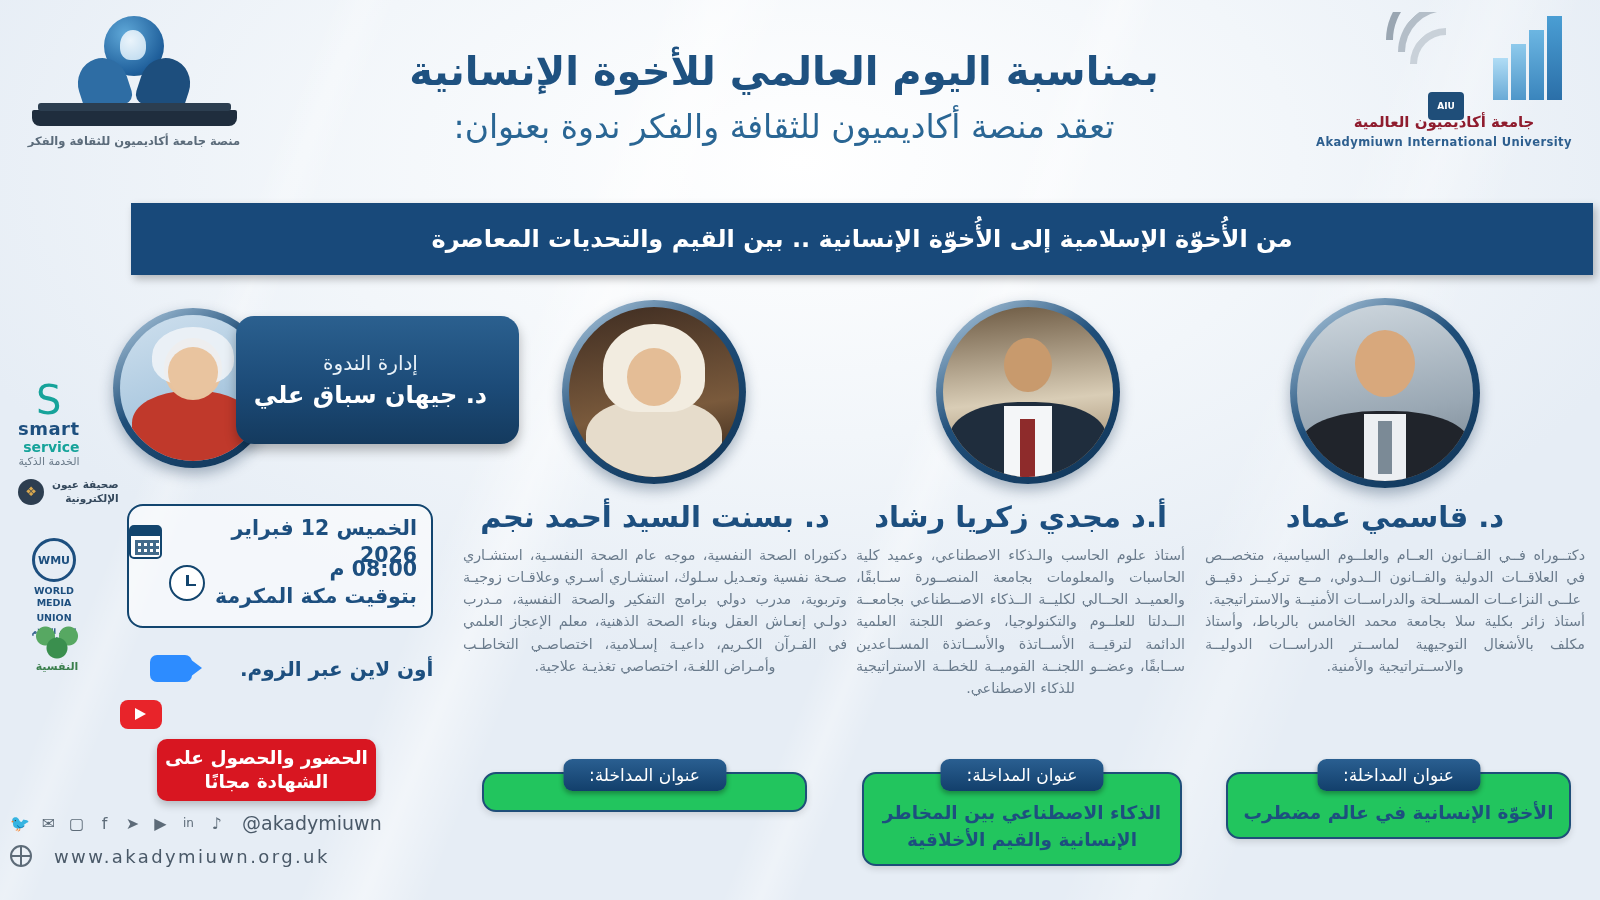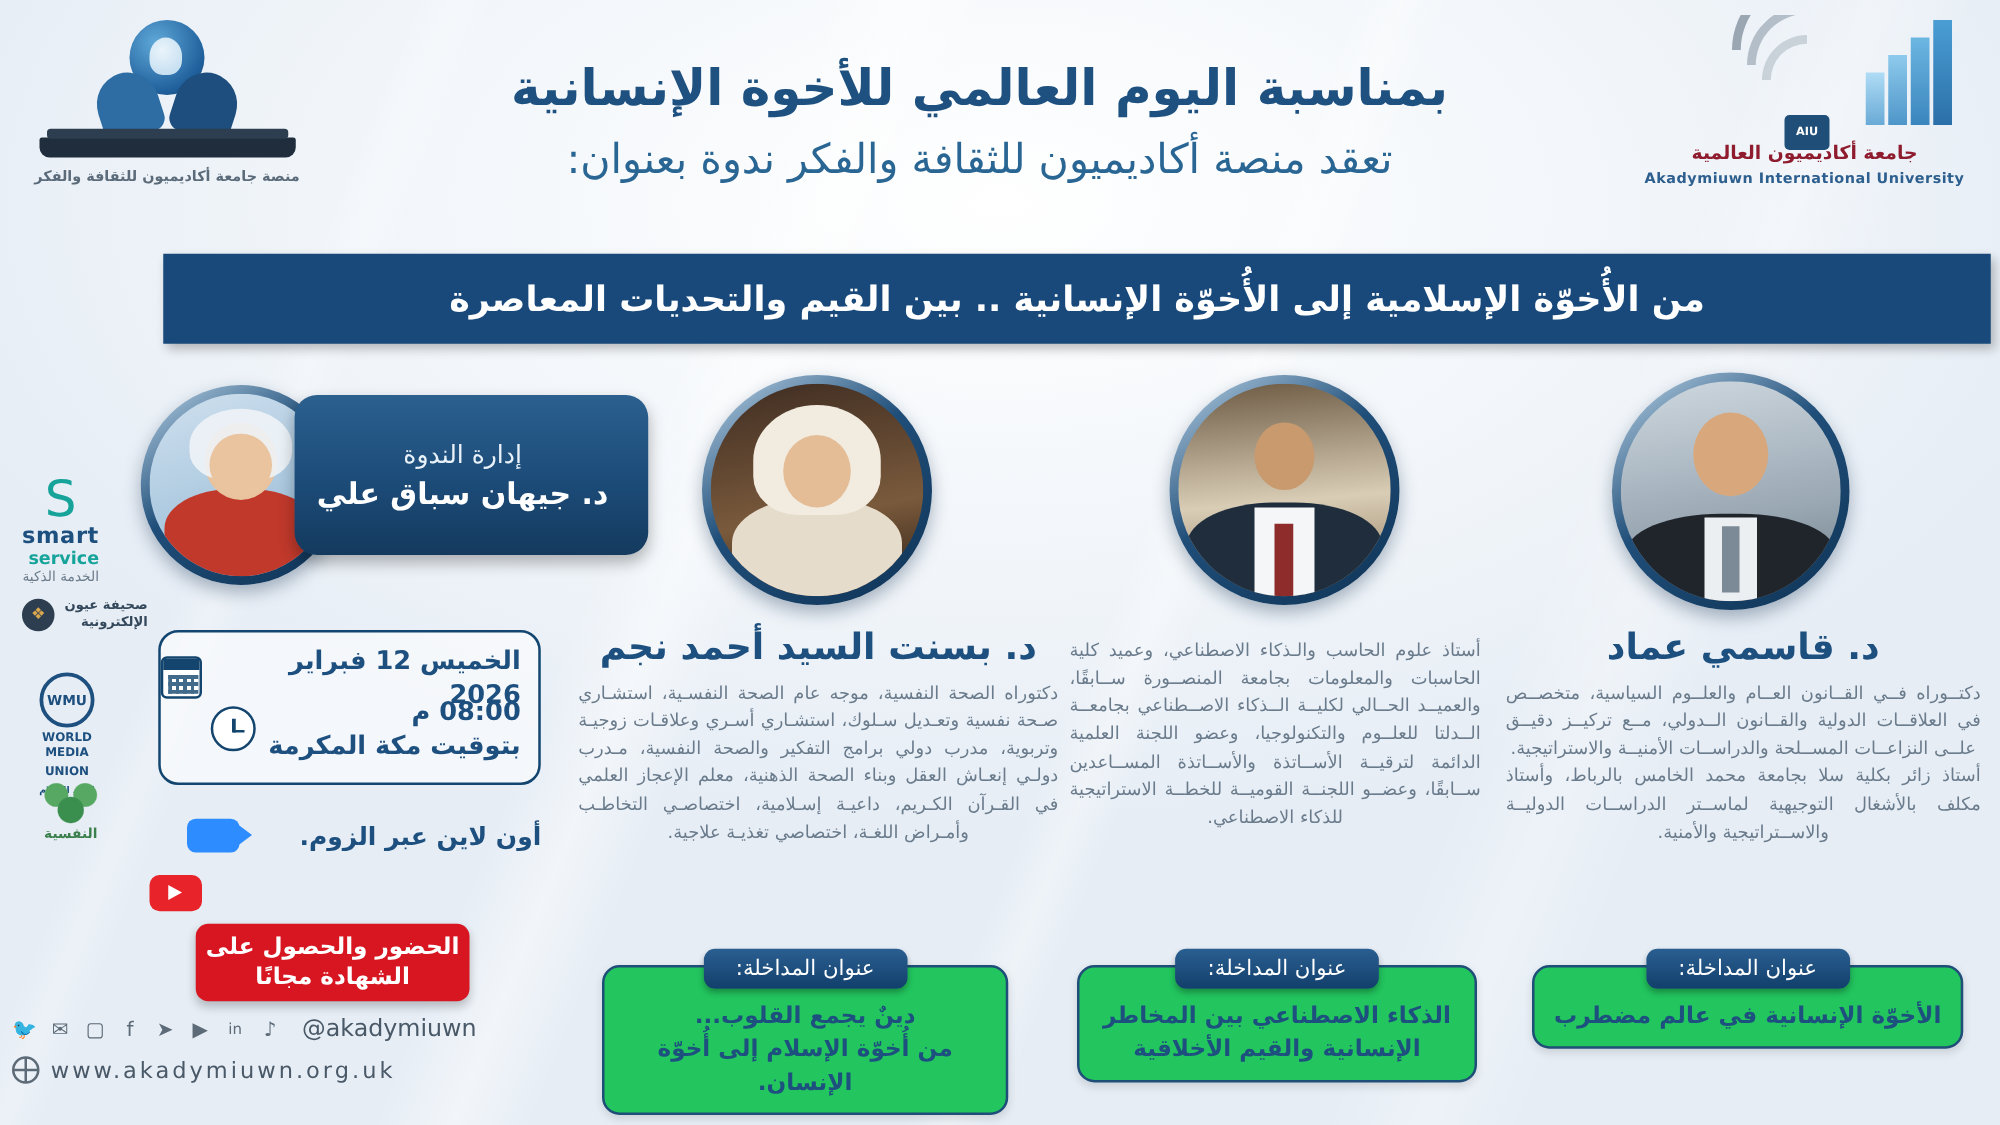--- a/index.html
+++ b/index.html
@@ -40,21 +40,21 @@
   }
 
   .title-banner {
     position: absolute; left: 131px; top: 203px;
     width: 1462px; height: 72px;
     background: #18497a;
     box-shadow: 3px 4px 8px rgba(0,0,0,.25);
     display: flex; align-items: center; justify-content: center;
   }
   .title-banner span {
-    color: #ffffff; font-size: 28px; font-weight: bold;
+    color: #ffffff; font-size: 24px; font-weight: bold;
     letter-spacing: 0px; white-space: nowrap;
   }
 
   
   .logo-left { position: absolute; left: 20px; top: 8px; width: 228px; height: 140px; }
   .logo-left .book {
     position: absolute; left: 12px; bottom: 22px; width: 205px; height: 16px;
     background: #1f2d3d; border-radius: 2px 2px 8px 8px;
   }
   .logo-left .book::before {
@@ -242,21 +242,21 @@
   .social-row {
     position: absolute; left: 10px; top: 812px; display: flex; align-items: center; gap: 7px;
     direction: ltr;
   }
   .social-row .si {
     width: 21px; height: 21px; color: #5d6b78; display: flex; align-items: center; justify-content: center;
     font-size: 16px;
   }
   .social-handle { color: #4a5968; font-size: 19px; margin-left: 8px; direction: ltr; font-weight: normal; }
   .web-row {
-    position: absolute; left: 10px; top: 845px; display: flex; align-items: center; gap: 9px; direction: ltr;
+    position: absolute; left: 10px; top: 845px; display: flex; align-items: center; gap: 22px; direction: ltr;
   }
   .web-row .globe {
     width: 22px; height: 22px; border: 2px solid #5d6b78; border-radius: 50%; position: relative;
   }
   .web-row .globe::before {
     content: ""; position: absolute; left: -1px; top: 8px; width: 20px; height: 2px; background: #5d6b78;
   }
   .web-row .globe::after {
     content: ""; position: absolute; left: 8px; top: -1px; width: 2px; height: 20px; background: #5d6b78;
   }
@@ -357,34 +357,34 @@
     <div class="p-head" style="left:34%; top:24%; width:32%; height:34%; background:#e4bd96;"></div>
   </div>
 </div>
 <div class="speaker" style="left:455px; top:500px; width:400px;">
   <div class="sp-name">د. بسنت السيد أحمد نجم</div>
   <div class="sp-bio" style="margin-top:10px; padding:0 8px;">دكتوراه الصحة النفسية، موجه عام الصحة النفسـية، استشـاري صـحة نفسية وتعـديل سـلوك، استشـاري أسـري وعلاقـات زوجيـة وتربوية، مدرب دولي برامج التفكير والصحة النفسية، مـدرب دولـي إنعـاش العقل وبناء الصحة الذهنية، معلم الإعجاز العلمي في القـرآن الكـريم، داعيـة إسـلامية، اختصاصـي التخاطـب وأمـراض اللغـة، اختصاصي تغذيـة علاجية.</div>
 </div>
 <div class="talk-wrap" style="left:482px; top:772px; width:325px;">
   <div class="talk-card" style="position:relative;">
     <div class="talk-label">عنوان المداخلة:</div>
-    <div class="talk-title">دينٌ يجمع القلوب...<br>من أُخوّة الإسلام إلى أُخوّة الإنسان.</div>
   </div>
 </div>
 
 <div class="photo-ring" style="left:936px; top:300px; width:184px; height:184px;">
   <div class="photo-inner">
     <div class="p-bg" style="background:linear-gradient(175deg,#6d5a43,#d9cdb6 55%,#8b7355);"></div>
     <div class="p-body" style="left:4%; bottom:0; width:92%; height:44%; background:#1f2d3d;"></div>
     <div class="p-body" style="left:36%; bottom:0; width:28%; height:42%; background:#f4f6f8; border-radius:0;"></div>
     <div class="p-body" style="left:45%; bottom:0; width:9%; height:34%; background:#8e2b2b; border-radius:0;"></div>
     <div class="p-head" style="left:36%; top:18%; width:28%; height:32%; background:#c89a6d;"></div>
   </div>
 </div>
 <div class="speaker" style="left:848px; top:500px; width:345px;">
+  <div class="sp-name">أ.د مجدي زكريا رشاد</div>
   <div class="sp-bio" style="margin-top:10px; padding:0 8px;">أستاذ علوم الحاسب والـذكاء الاصطناعي، وعميد كلية الحاسبات والمعلومات بجامعة المنصــورة ســابقًا، والعميــد الحــالي لكليــة الــذكاء الاصــطناعي بجامعــة الــدلتا للعلــوم والتكنولوجيا، وعضو اللجنة العلمية الدائمة لترقيــة الأســاتذة والأســاتذة المســاعدين ســابقًا، وعضــو اللجنــة القوميــة للخطــة الاستراتيجية للذكاء الاصطناعي.</div>
 </div>
 <div class="talk-wrap" style="left:862px; top:772px; width:320px;">
   <div class="talk-card" style="position:relative;">
     <div class="talk-label">عنوان المداخلة:</div>
     <div class="talk-title">الذكاء الاصطناعي بين المخاطر الإنسانية والقيم الأخلاقية</div>
   </div>
 </div>
 
 <div class="photo-ring" style="left:1290px; top:298px; width:190px; height:190px;">

